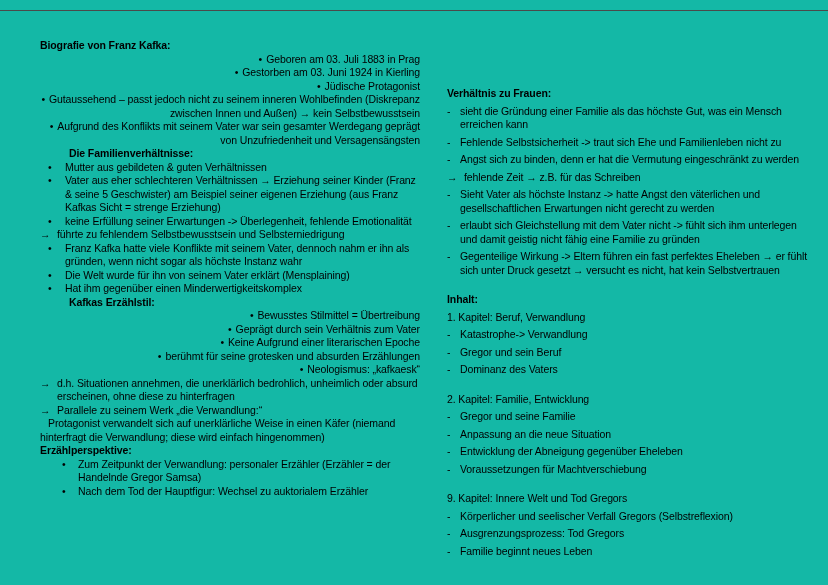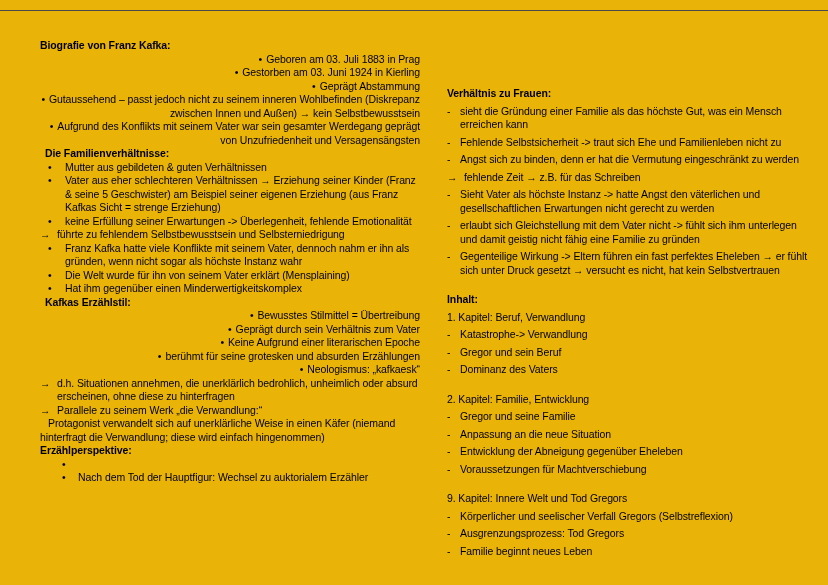--- a/index.html
+++ b/index.html
@@ -3,21 +3,21 @@
 <meta charset="utf-8">
 <style>
   * { margin: 0; padding: 0; box-sizing: border-box; }
   html, body { background: #ffffff; }
   body {
     width: 828px; height: 585px;
     position: relative; overflow: hidden;
     font-family: "Liberation Sans", sans-serif;
     color: #000000;
   }
-  .page { position: absolute; inset: 0; background: #eab308; }
+  .page { position: absolute; inset: 0; background: #14b8a6; }
   .top-rule {
     position: absolute; left: 0; top: 10px; width: 828px;
     border-top: 1px solid #4a4a4a;
   }
   .col {
     position: absolute; top: 39px;
     font-size: 10.5px; line-height: 13.5px; letter-spacing: -0.1px;
   }
   .col-left  { left: 40px;  width: 380px; }
   .col-right { left: 447px; width: 362px; margin-top: 48px; }
@@ -29,39 +29,39 @@
   .item { display: flex; }
   .item .marker { flex-shrink: 0; }
   .item .text { flex: 1 1 auto; }
   .marker-bullet { width: 12px; }
   .marker-dash   { width: 13px; }
   .marker-arrow  { width: 17px; }
 
   .item.flush { display: block; text-align: right; }
   .item.flush .marker { width: auto; padding-right: 4px; }
 
-  .indent-h { padding-left: 5px; }
+  .indent-h { padding-left: 5px; margin-left: 24px; }
   .indent-1 { padding-left: 8px; }
   .indent-1 .marker-bullet { width: 17px; }
   .indent-2 { padding-left: 22px; }
   .indent-2 .marker-bullet { width: 16px; }
 
   .plain.first-indent { text-indent: 8px; }
   .spacer { height: 12px; }
 </style>
 </head>
 <body>
 
 <div class="page">
   <div class="top-rule"></div>
   <div class="col col-left" id="col-left">
       <div class="blk heading">Biografie von Franz Kafka:</div>
       <div class="blk item flush"><span class="marker marker-bullet">•</span><span class="text">Geboren am 03. Juli 1883 in Prag</span></div>
       <div class="blk item flush"><span class="marker marker-bullet">•</span><span class="text">Gestorben am 03. Juni 1924 in Kierling</span></div>
-      <div class="blk item flush"><span class="marker marker-bullet">•</span><span class="text">Geprägt Abstammung</span></div>
+      <div class="blk item flush"><span class="marker marker-bullet">•</span><span class="text">Jüdische Protagonist</span></div>
       <div class="blk item flush"><span class="marker marker-bullet">•</span><span class="text">Gutaussehend – passt jedoch nicht zu seinem inneren Wohlbefinden (Diskrepanz zwischen Innen und Außen) → kein Selbstbewusstsein</span></div>
       <div class="blk item flush"><span class="marker marker-bullet">•</span><span class="text">Aufgrund des Konflikts mit seinem Vater war sein gesamter Werdegang geprägt von Unzufriedenheit und Versagensängsten</span></div>
       <div class="blk heading indent-h">Die Familienverhältnisse:</div>
       <div class="blk item indent-1">
         <span class="marker marker-bullet">•</span>
         <span class="text">Mutter aus gebildeten &amp; guten Verhältnissen</span>
       </div>
       <div class="blk item indent-1">
         <span class="marker marker-bullet">•</span>
         <span class="text">Vater aus eher schlechteren Verhältnissen → Erziehung seiner Kinder (Franz &amp; seine 5 Geschwister) am Beispiel seiner eigenen Erziehung (aus Franz Kafkas Sicht = strenge Erziehung)</span>
@@ -97,20 +97,21 @@
         <span class="text">d.h. Situationen annehmen, die unerklärlich bedrohlich, unheimlich oder absurd erscheinen, ohne diese zu hinterfragen</span>
       </div>
       <div class="blk item">
         <span class="marker marker-arrow">→</span>
         <span class="text">Parallele zu seinem Werk „die Verwandlung:“</span>
       </div>
       <div class="blk plain first-indent">Protagonist verwandelt sich auf unerklärliche Weise in einen Käfer (niemand hinterfragt die Verwandlung; diese wird einfach hingenommen)</div>
       <div class="blk heading">Erzählperspektive:</div>
       <div class="blk item indent-2">
         <span class="marker marker-bullet">•</span>
+        <span class="text">Zum Zeitpunkt der Verwandlung: personaler Erzähler (Erzähler = der Handelnde Gregor Samsa)</span>
       </div>
       <div class="blk item indent-2">
         <span class="marker marker-bullet">•</span>
         <span class="text">Nach dem Tod der Hauptfigur: Wechsel zu auktorialem Erzähler</span>
       </div>
     </div>
   <div class="col col-right" id="col-right">
       <div class="blk heading">Verhältnis zu Frauen:</div>
       <div class="blk item">
         <span class="marker marker-dash">-</span>

